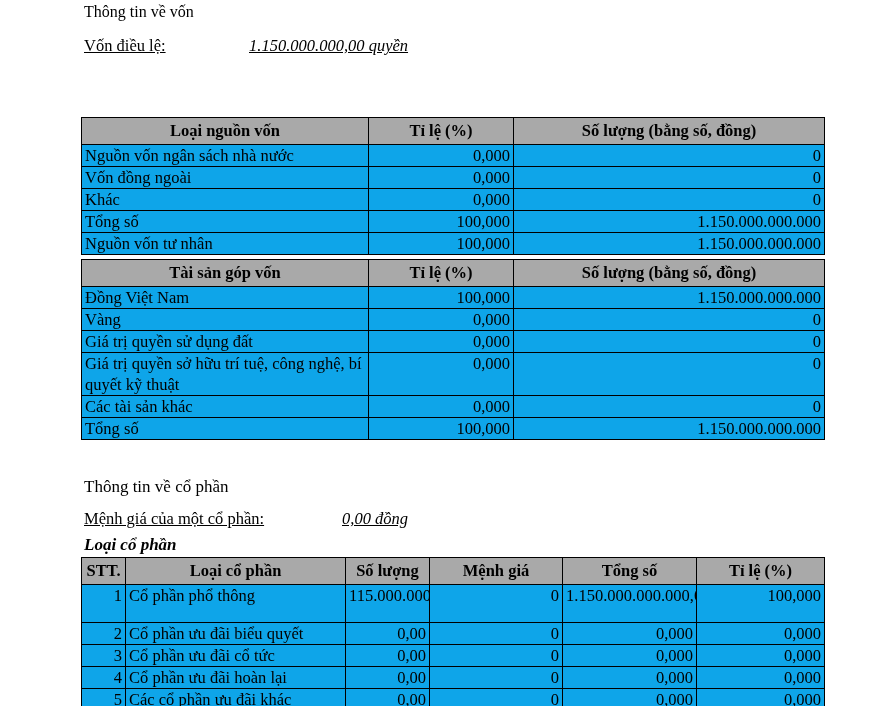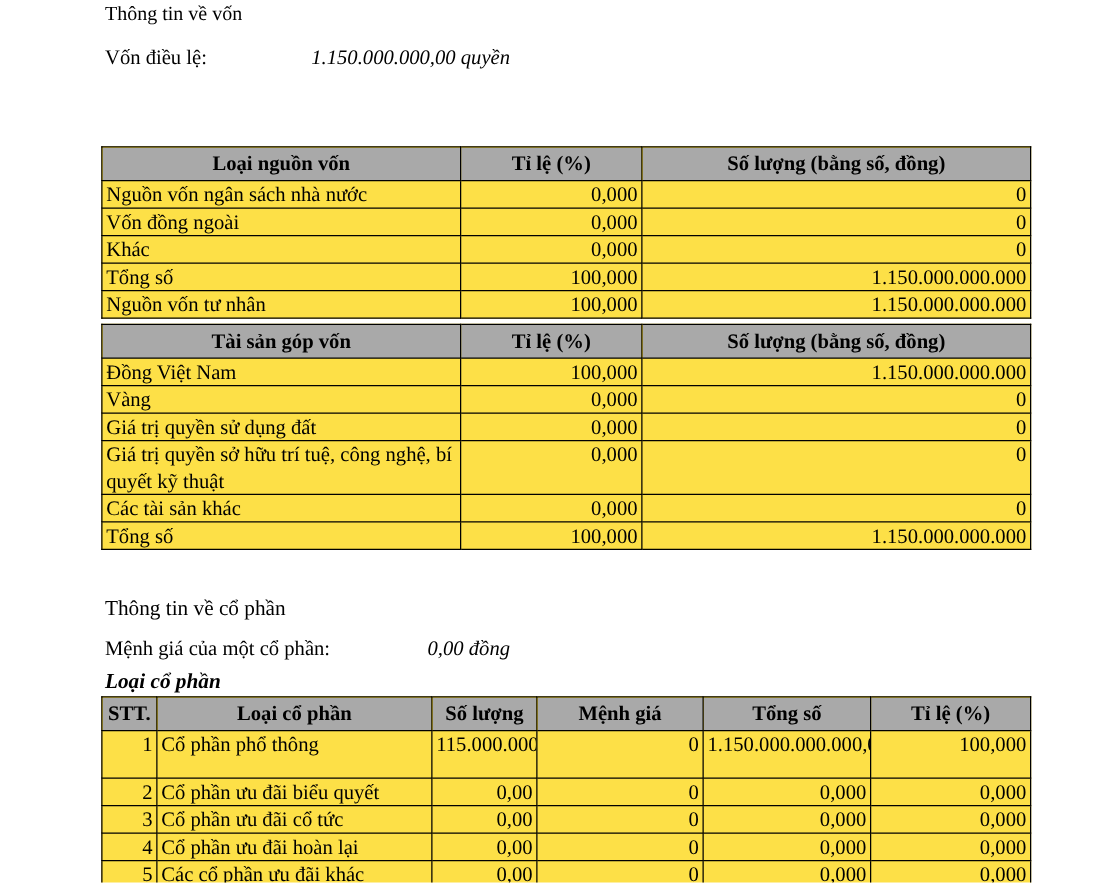--- a/index.html
+++ b/index.html
@@ -37,38 +37,39 @@
     font-style: italic;
     font-size: 17px;
     line-height: 20px;
     margin: 0;
     padding: 0;
   }
 
   .kv-row {
     display: flex;
     align-items: flex-end;
+    text-decoration: underline;
   }
   .kv-label {
     font-size: 16.5px;
     line-height: 22px;
     white-space: nowrap;
   }
   .kv-value {
     font-style: italic;
     font-size: 16.5px;
     line-height: 22px;
   }
 
   
   table.doc-table {
     border-collapse: collapse;
     table-layout: fixed;
     border: 1px solid #000;
-    background: #fde047;
+    background: #0ea5e9;
   }
   table.doc-table td,
   table.doc-table th {
     border: 1px solid #000;
     padding: 0 3px;
     font-size: 16.5px;
     line-height: 21px;
     vertical-align: top;
     font-weight: normal;
     overflow: hidden;

